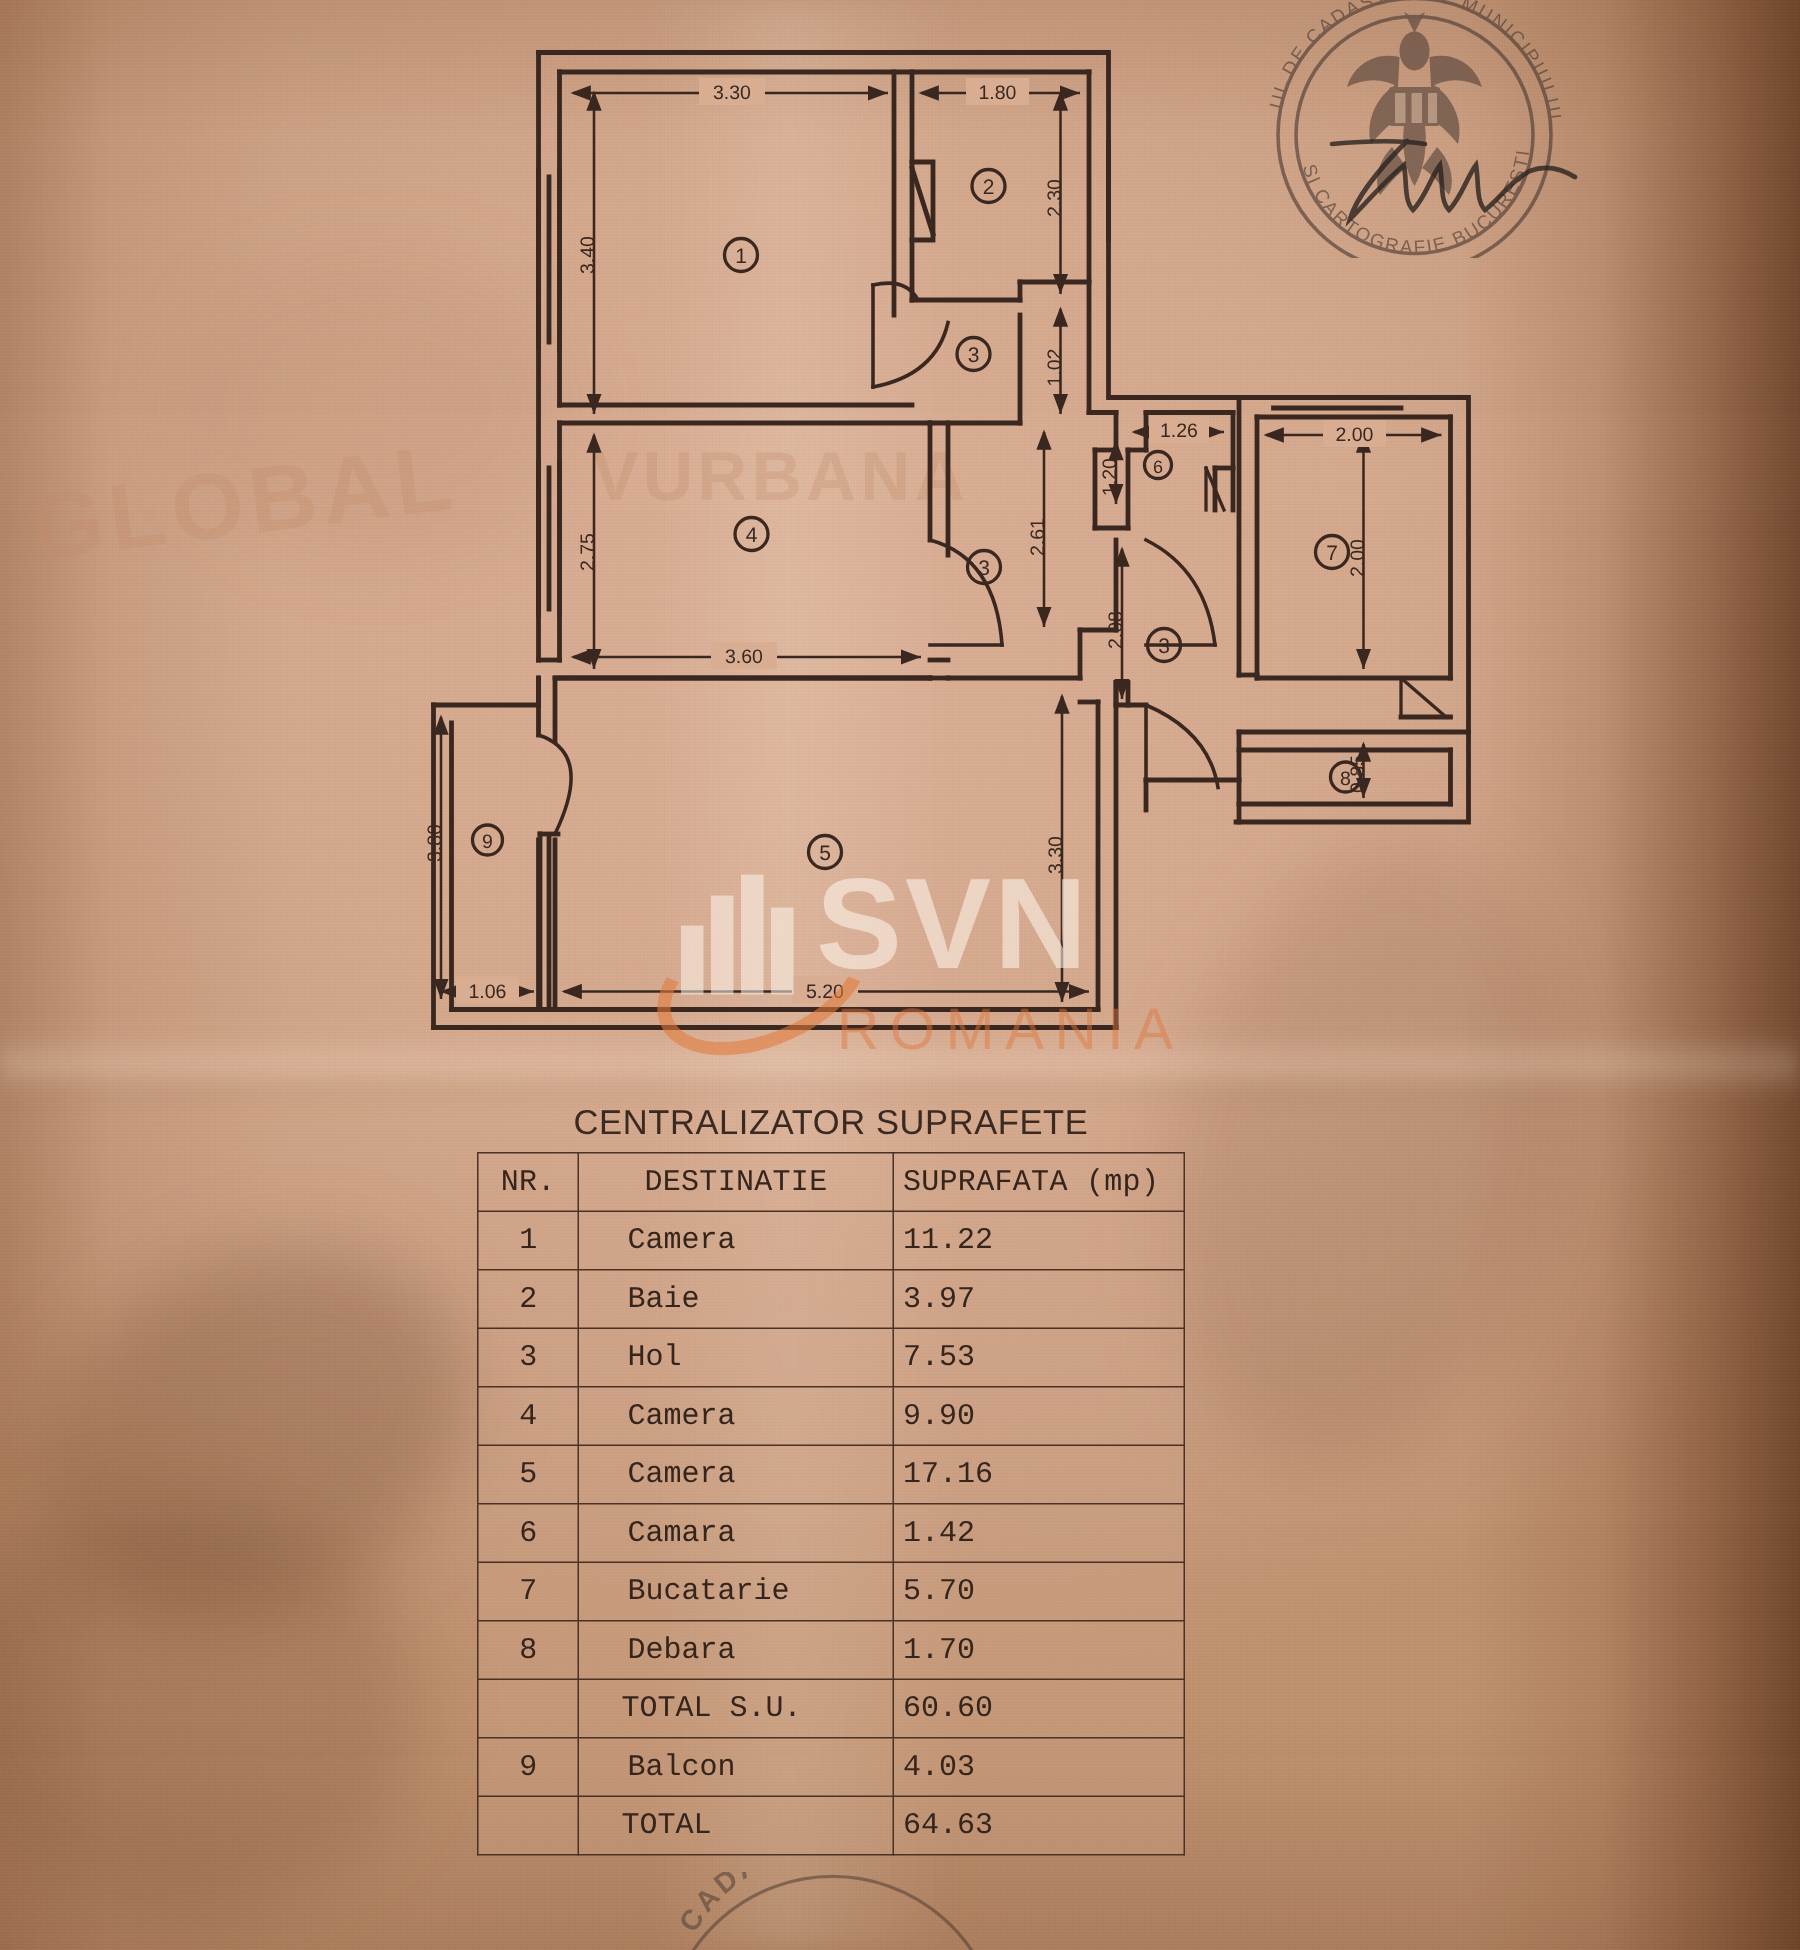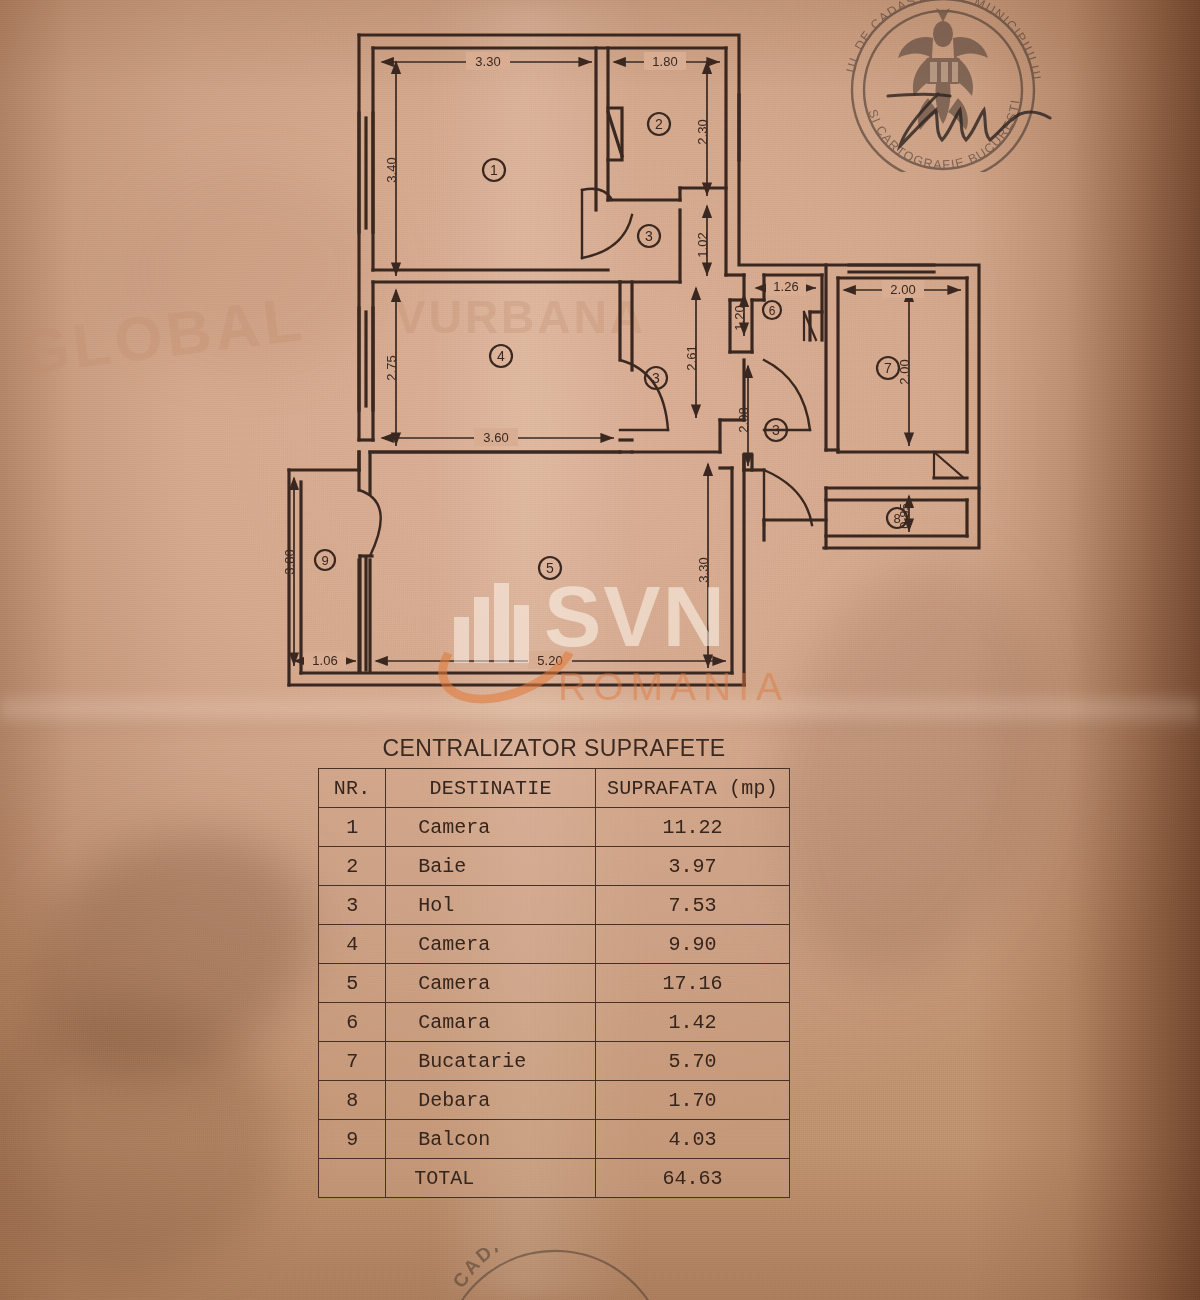--- a/index.html
+++ b/index.html
@@ -104,21 +104,21 @@
   }
   table td,table th{
     border:1.6px solid #4a3126;
     font-size:20px;color:#35251d;font-weight:normal;
     padding:4px 6px;height:30px;
     font-family:Liberation Mono, monospace;
   }
   th{font-size:20px;letter-spacing:.2px;}
   .c-nr{width:62px;text-align:center;}
   .c-dest{width:198px;text-align:left;padding-left:32px;}
-  .c-supr{width:212px;text-align:center;}
+  .c-supr{width:212px;text-align:left;}
   th.c-dest{text-align:center;padding-left:6px;}
   .blank-nr{border-right:1.6px solid #4a3126;}
   .row-total .c-dest{padding-left:28px;}
 </style>
 </head>
 <body>
 
 <div id="photo">
   <div class="vignette"></div>
   <div class="shadow-blob sb1"></div>
@@ -493,20 +493,25 @@
         <tr>
           <td class="c-nr blank-nr">7</td>
           <td class="c-dest">Bucatarie</td>
           <td class="c-supr">5.70</td>
         </tr>
         <tr>
           <td class="c-nr blank-nr">8</td>
           <td class="c-dest">Debara</td>
           <td class="c-supr">1.70</td>
         </tr>
+        <tr class="row-total">
+          <td class="c-nr blank-nr"></td>
+          <td class="c-dest">TOTAL S.U.</td>
+          <td class="c-supr">60.60</td>
+        </tr>
         <tr>
           <td class="c-nr blank-nr">9</td>
           <td class="c-dest">Balcon</td>
           <td class="c-supr">4.03</td>
         </tr>
         <tr class="row-total">
           <td class="c-nr blank-nr"></td>
           <td class="c-dest">TOTAL</td>
           <td class="c-supr">64.63</td>
         </tr>

